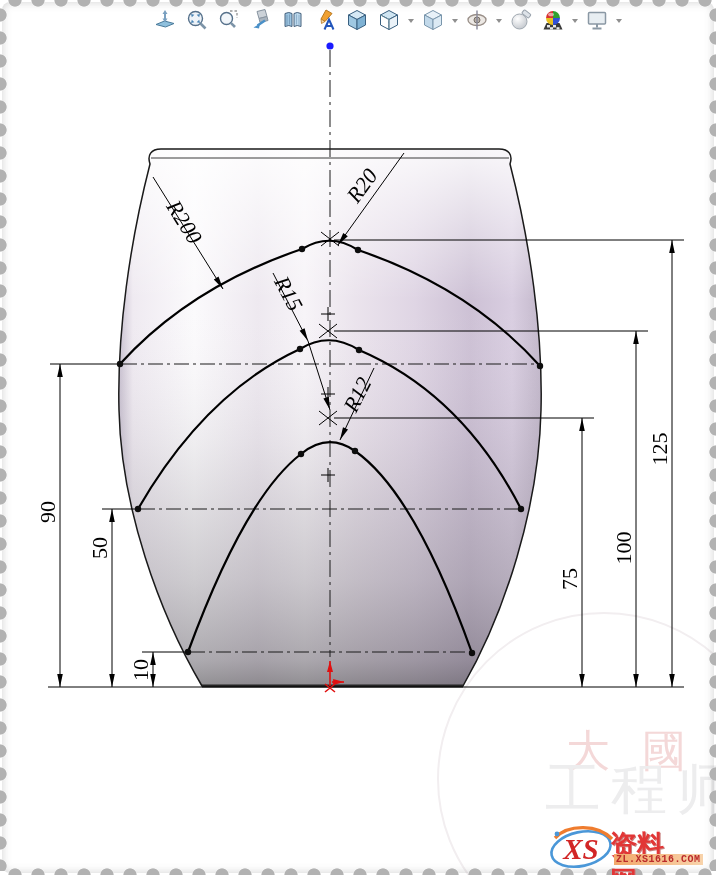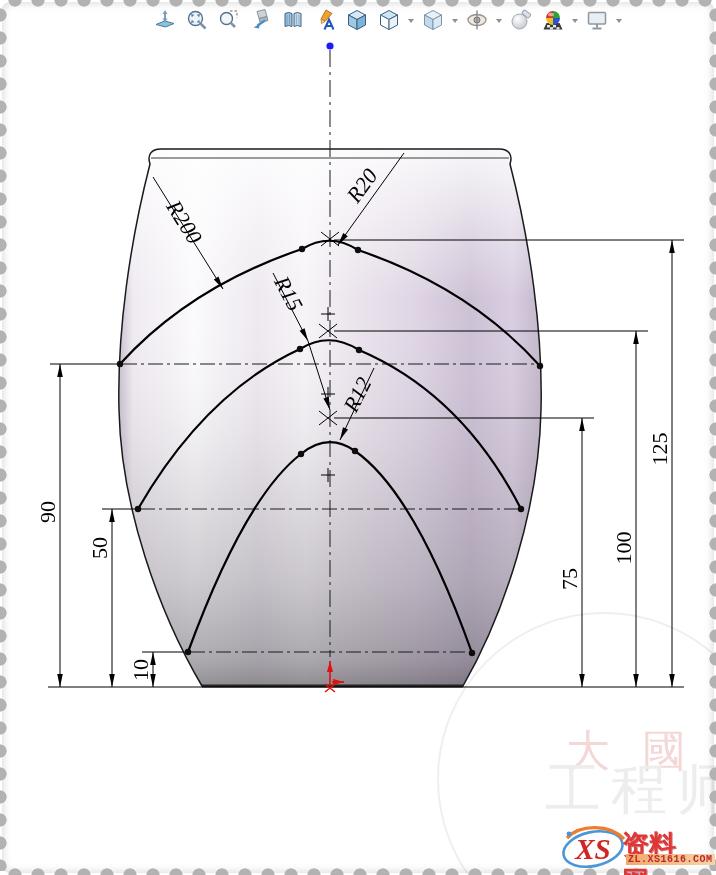--- a/index.html
+++ b/index.html
@@ -32,21 +32,21 @@
   .cad{position:absolute;inset:0;z-index:5;}
   
   .wmCircle{position:absolute;left:437px;top:612px;width:330px;height:330px;
     border:2px solid #f2eef0;border-radius:50%;z-index:2;pointer-events:none;}
   .wmSeal{position:absolute;left:566px;top:722px;z-index:2;pointer-events:none;
     font-family:"Liberation Serif",serif;font-size:44px;color:#f4d8d8;display:flex;gap:32px;}
   .wmBig{position:absolute;left:545px;top:752px;z-index:2;pointer-events:none;
     font-family:"Liberation Serif",serif;font-size:56px;color:#ededee;
     letter-spacing:10px;white-space:nowrap;}
   
-  .logo{position:absolute;left:560px;top:820px;width:140px;height:52px;z-index:35;}
+  .logo{position:absolute;left:548px;top:820px;width:140px;height:52px;z-index:35;}
   .logo .mark{position:absolute;left:0;top:0;}
   .logo .site{position:absolute;left:62px;top:7px;font-family:"Liberation Sans",sans-serif;
     font-weight:bold;font-size:27px;color:#e23636;letter-spacing:0px;
     text-shadow:1px 1px 0 #c9807f;}
   .logo .urlbar{position:absolute;left:66px;top:34px;padding:0 2px;
     background:linear-gradient(90deg,#f2a86a,#f8d3ab);
     font-family:"Liberation Mono",monospace;font-size:10px;font-weight:bold;
     color:#bb2a2a;letter-spacing:0.5px;white-space:nowrap;}
 </style>
 </head>

